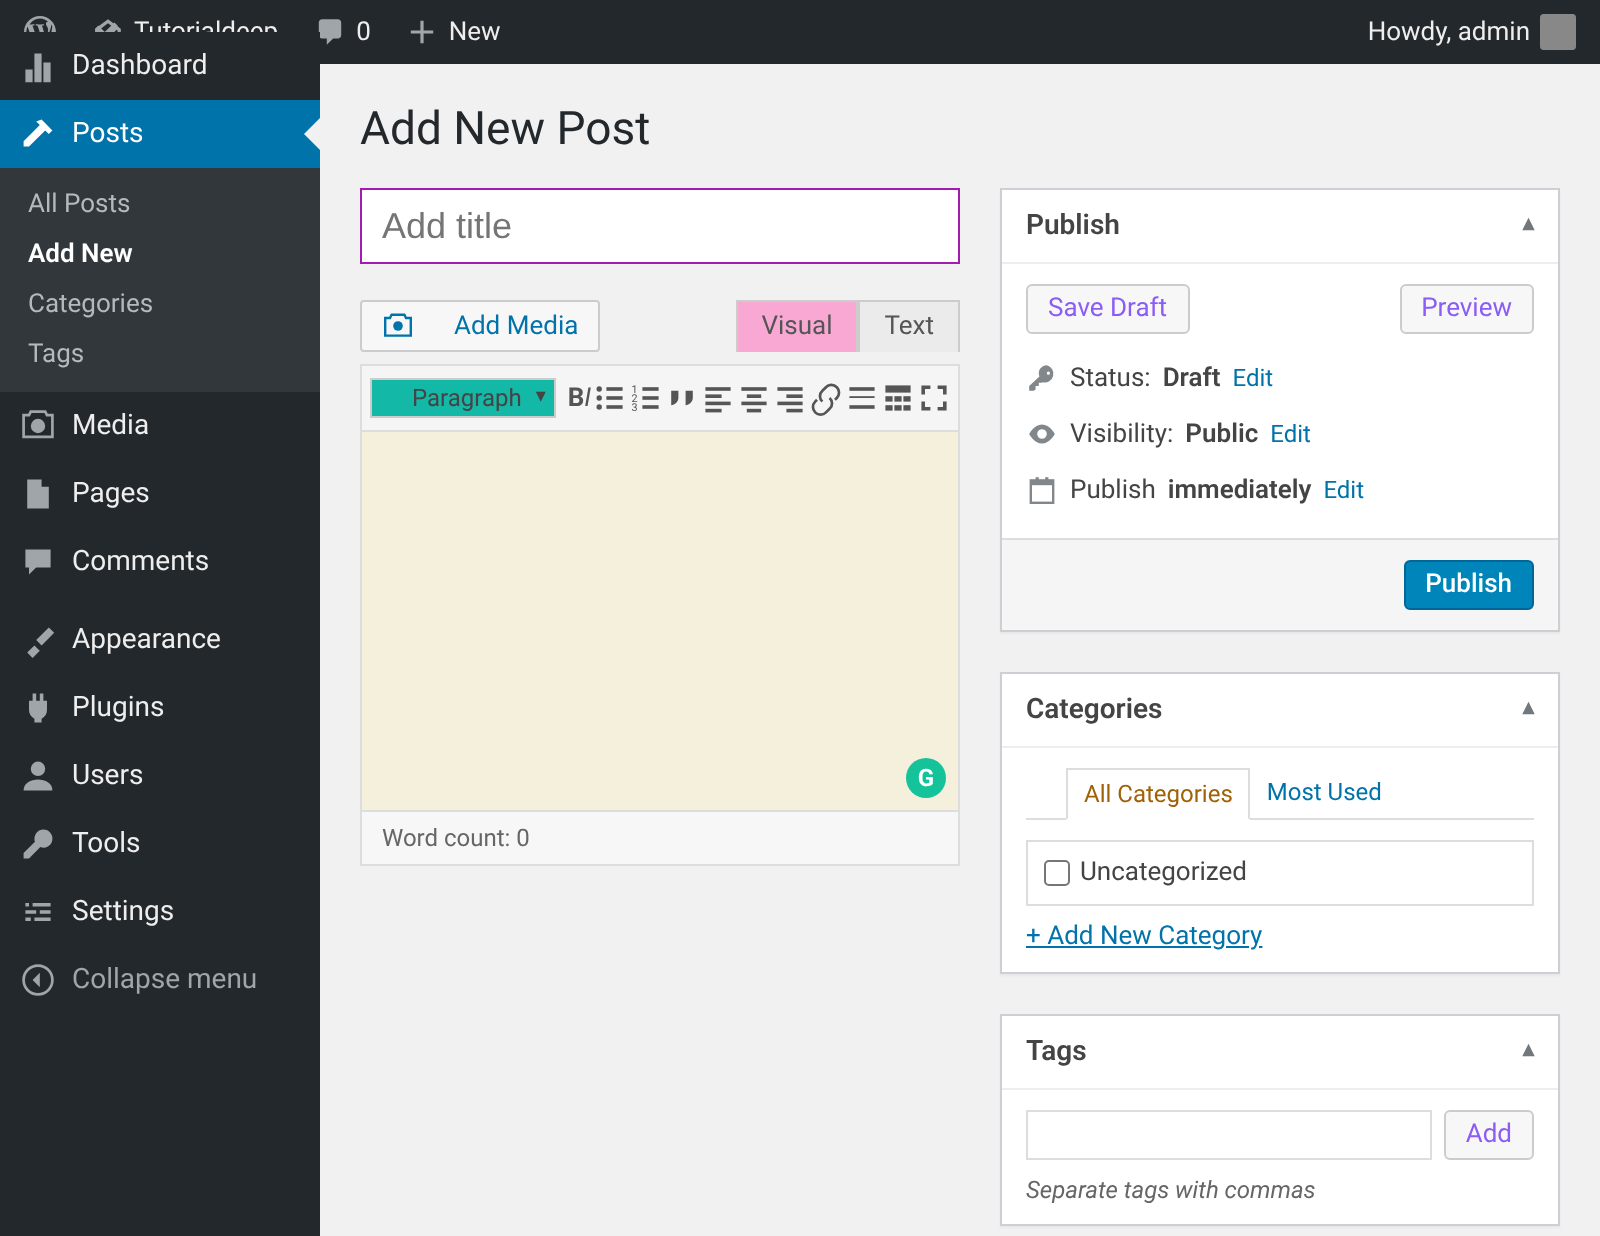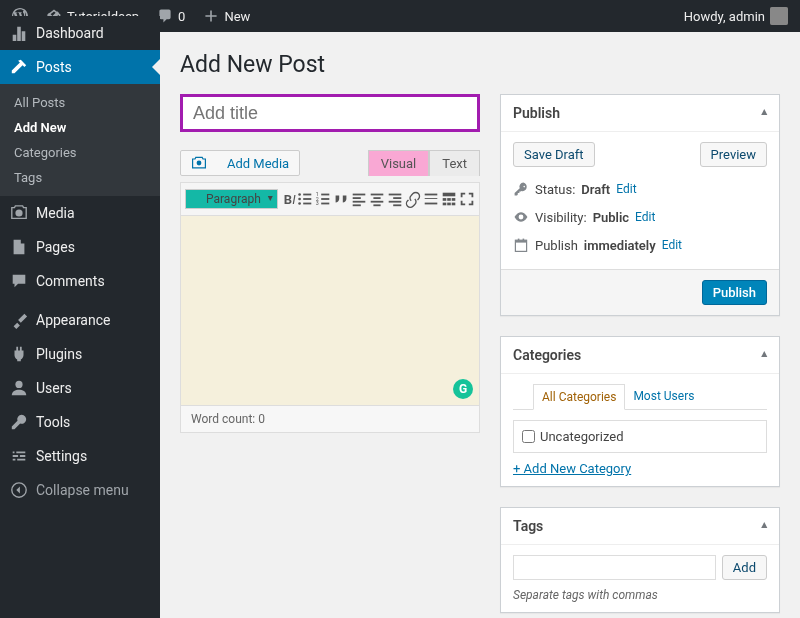--- a/index.html
+++ b/index.html
@@ -31,21 +31,21 @@
 #wpbody-content{padding:0 20px 40px;}
 .screen-meta-links{float:right;margin:0 20px 0 0;}
 .screen-meta-links .show-settings{float:left;border:1px solid #ccd0d4;border-top:none;background:#fff;padding:3px 10px;font-size:12px;color:#72777c;cursor:pointer;margin-left:6px;}
 .wrap{clear:both;padding-top:10px;}
 .wrap h1{font-size:23px;font-weight:400;padding:9px 0 4px;color:#23282d;}
 
 #post-body{display:flex;gap:20px;margin-top:12px;}
 #postbox-container-2{flex:1;min-width:0;}
 #postbox-container-1{width:280px;flex-shrink:0;}
 
-#titlewrap input{width:100%;height:38px;padding:16px 10px;font-size:18px;border:3px solid #a21caf;background:#fff;outline:none;}
+#titlewrap input{width:100%;height:38px;padding:16px 10px;font-size:18px;border:1px solid #a21caf;background:#fff;outline:none;}
 
 #wp-content-wrap{margin-top:18px;}
 .media-btn{display:inline-flex;align-items:center;gap:20px;border:1px solid #ccc;background:#f7f7f7;padding:4px 10px;font-size:13px;cursor:pointer;color:#0073aa;border-radius:2px;}
 .media-btn svg{width:16px;height:16px;fill:#0073aa;}
 .editor-tabs{float:right;}
 .editor-tab{float:left;border:1px solid #ccc;border-bottom:none;background:#ebebeb;padding:5px 12px;font-size:13px;cursor:pointer;color:#555;}
 .editor-tab.active{background:#f9a8d4;}
 
 .mce-toolbar{clear:both;margin-top:6px;border:1px solid #ddd;background:#f5f5f5;padding:3px 4px;display:flex;align-items:center;gap:0;}
 .mce-select{border:1px solid #ccc;background:#14b8a6;padding:2px 16px 2px 20px;font-size:12px;margin-right:6px;position:relative;cursor:pointer;}
@@ -55,21 +55,21 @@
 .mce-spacer{flex:1;}
 .mce-content{height:190px;background:#f5f0dc;border:1px solid #ddd;border-top:none;position:relative;}
 .grammarly{position:absolute;right:6px;bottom:6px;width:20px;height:20px;border-radius:50%;background:#15c39a;display:flex;align-items:center;justify-content:center;color:#fff;font-size:12px;font-weight:bold;}
 .post-status-info{border:1px solid #ddd;border-top:none;background:#f7f7f7;padding:6px 10px;font-size:12px;color:#666;}
 
 
 .postbox{border:1px solid #ccd0d4;background:#fff;margin-bottom:20px;box-shadow:0 1px 1px rgba(0,0,0,.04);}
 .postbox h2{font-size:14px;padding:10px 12px;border-bottom:1px solid #eee;font-weight:600;position:relative;cursor:pointer;}
 .postbox h2::after{content:'▴';position:absolute;right:12px;font-size:11px;color:#72777c;}
 .postbox .inside{padding:10px 12px;font-size:13px;}
-.button{display:inline-block;border:1px solid #ccc;background:#f7f7f7;padding:4px 10px;font-size:13px;cursor:pointer;border-radius:3px;color:#0c4a6e;}
+.button{display:inline-block;border:1px solid #ccc;background:#f7f7f7;padding:4px 10px;font-size:13px;cursor:pointer;border-radius:3px;color:#8b5cf6;}
 .button.primary{background:#0085ba;border-color:#006799;color:#fff;font-weight:500;}
 .misc-pub{padding:6px 0;display:flex;align-items:center;gap:6px;font-size:13px;}
 .misc-pub svg{width:16px;height:16px;fill:#82878c;}
 .misc-pub .val{font-weight:600;}
 .misc-pub a{font-size:12px;}
 .submitbox{border-top:1px solid #ddd;background:#f5f5f5;padding:10px 12px;text-align:right;}
 .cat-tabs{display:flex;border-bottom:1px solid #ddd;margin-bottom:10px;}
 .cat-tab{padding:5px 8px;font-size:12px;cursor:pointer;color:#0073aa;}
 .cat-tab.active{border:1px solid #ddd;border-bottom-color:#fff;margin-bottom:-1px;background:#fff;color:#a16207;margin-left:20px;}
 .cat-list{border:1px solid #ddd;padding:8px;max-height:120px;}
@@ -360,21 +360,21 @@
             <div class="submitbox">
               <span class="button primary">Publish</span>
             </div>
           </div>
 
           <div class="postbox">
             <h2>Categories</h2>
             <div class="inside">
               <div class="cat-tabs">
                 <span class="cat-tab active">All Categories</span>
-                <span class="cat-tab">Most Users</span>
+                <span class="cat-tab">Most Used</span>
               </div>
               <div class="cat-list">
                 <label>
                     <input type="checkbox" style="">
                     <span>Uncategorized</span>
                   </label>
               </div>
               <a href="#" class="add-cat">+ Add New Category</a>
             </div>
           </div>

